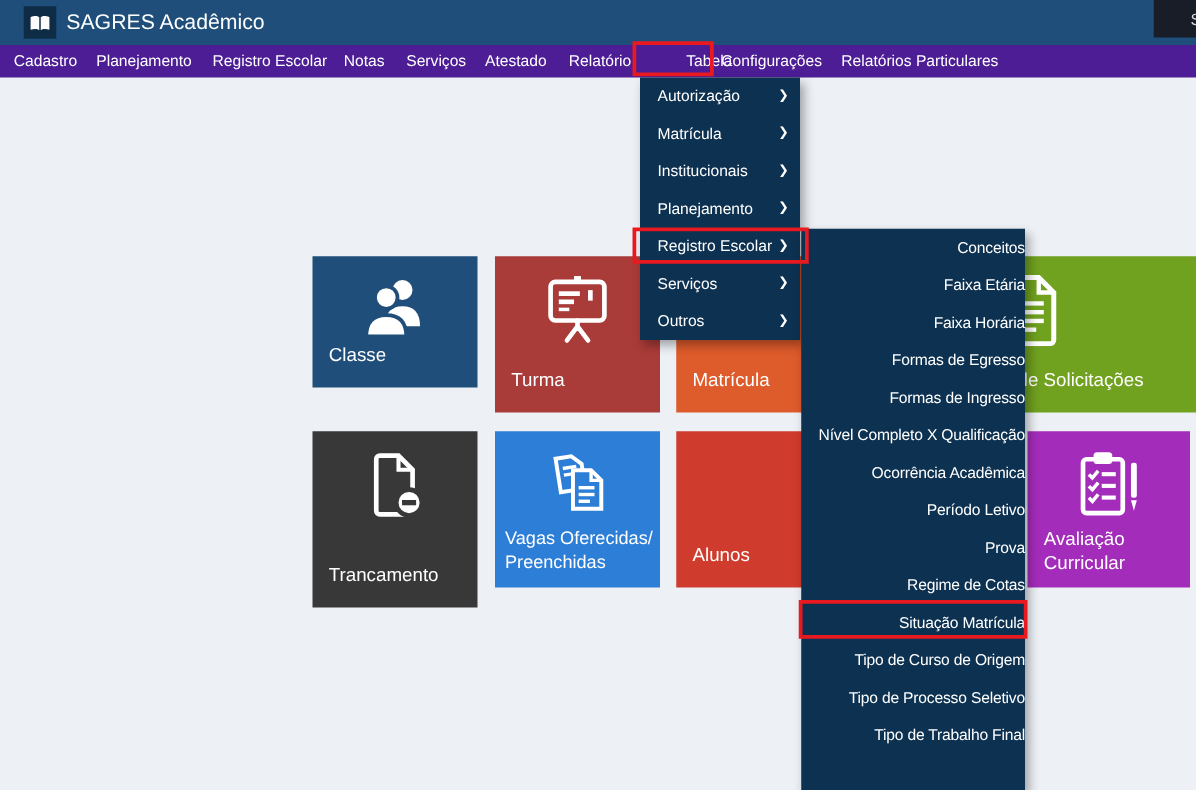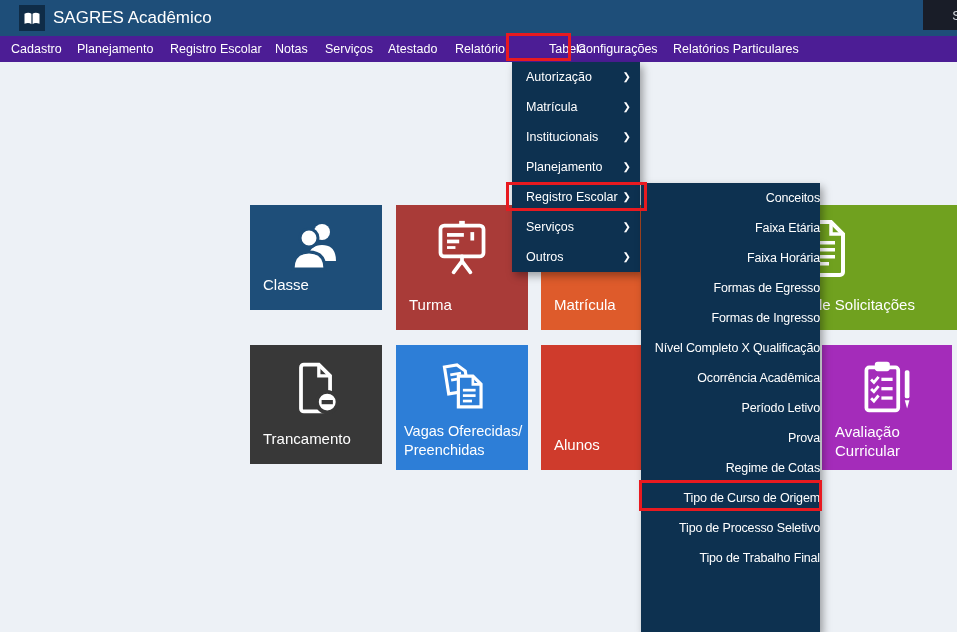--- a/index.html
+++ b/index.html
@@ -19,21 +19,21 @@
   .menubar{position:absolute;left:0;top:36px;width:957px;height:26px;background:#4c1d95;text-decoration:underline;}
   .mitem{position:absolute;top:0;height:26px;line-height:26px;color:#ffffff;font-size:12.5px;white-space:nowrap;cursor:default;}
   .mi-0{left:11px}.mi-1{left:77px}.mi-2{left:170px}.mi-3{left:275px}.mi-4{left:325px}
   .mi-5{left:388px}.mi-6{left:455px}.mi-7{left:549px}.mi-8{left:577px}.mi-9{left:673px}
   
   .tile{position:absolute;overflow:hidden;}
   .tile-classe      {left:250px;top:205px;width:132px;height:105px;background:#1e4e79;}
   .tile-turma       {left:396px;top:205px;width:132px;height:125px;background:#a93b38;}
   .tile-matricula   {left:541px;top:205px;width:132px;height:125px;background:#de5b2b;}
   .tile-solicitacoes{left:687px;top:205px;width:275px;height:125px;background:#70a11f;}
-  .tile-trancamento {left:250px;top:345px;width:132px;height:119px;background:#383838;}
+  .tile-trancamento {left:250px;top:345px;width:132px;height:141px;background:#383838;}
   .tile-vagas       {left:396px;top:345px;width:132px;height:125px;background:#2d7ed7;}
   .tile-alunos      {left:541px;top:345px;width:277px;height:125px;background:#cf3b2c;}
   .tile-avaliacao   {left:822px;top:345px;width:130px;height:125px;background:#a42cba;}
   .tile-label{position:absolute;left:13px;bottom:16px;color:#ffffff;font-size:15px;line-height:19px;white-space:nowrap;}
   .tile-label.two{bottom:10px;}
   .tile-vagas .tile-label{left:8px;font-size:14.5px;}
   .tile-solicitacoes .tile-label{left:132px;}
   .tile-icon{position:absolute;top:14px;left:50%;transform:translateX(-50%);}
   
   .dropdown{position:absolute;left:512px;top:62px;width:128px;background:#0d3150;box-shadow:3px 4px 8px rgba(0,0,0,.35);}
@@ -223,20 +223,21 @@
     <div class="sitem">Conceitos</div>
     <div class="sitem">Faixa Etária</div>
     <div class="sitem">Faixa Horária</div>
     <div class="sitem">Formas de Egresso</div>
     <div class="sitem">Formas de Ingresso</div>
     <div class="sitem">Nível Completo X Qualificação</div>
     <div class="sitem">Ocorrência Acadêmica</div>
     <div class="sitem">Período Letivo</div>
     <div class="sitem">Prova</div>
     <div class="sitem">Regime de Cotas</div>
+    <div class="sitem">Situação Matrícula</div>
     <div class="sitem">Tipo de Curso de Origem</div>
     <div class="sitem">Tipo de Processo Seletivo</div>
     <div class="sitem">Tipo de Trabalho Final</div>
   </div>
 
   <div class="hl hl-tabela"></div>
   <div class="hl hl-registro"></div>
   <div class="hl hl-resultados"></div>
 
 </div>

